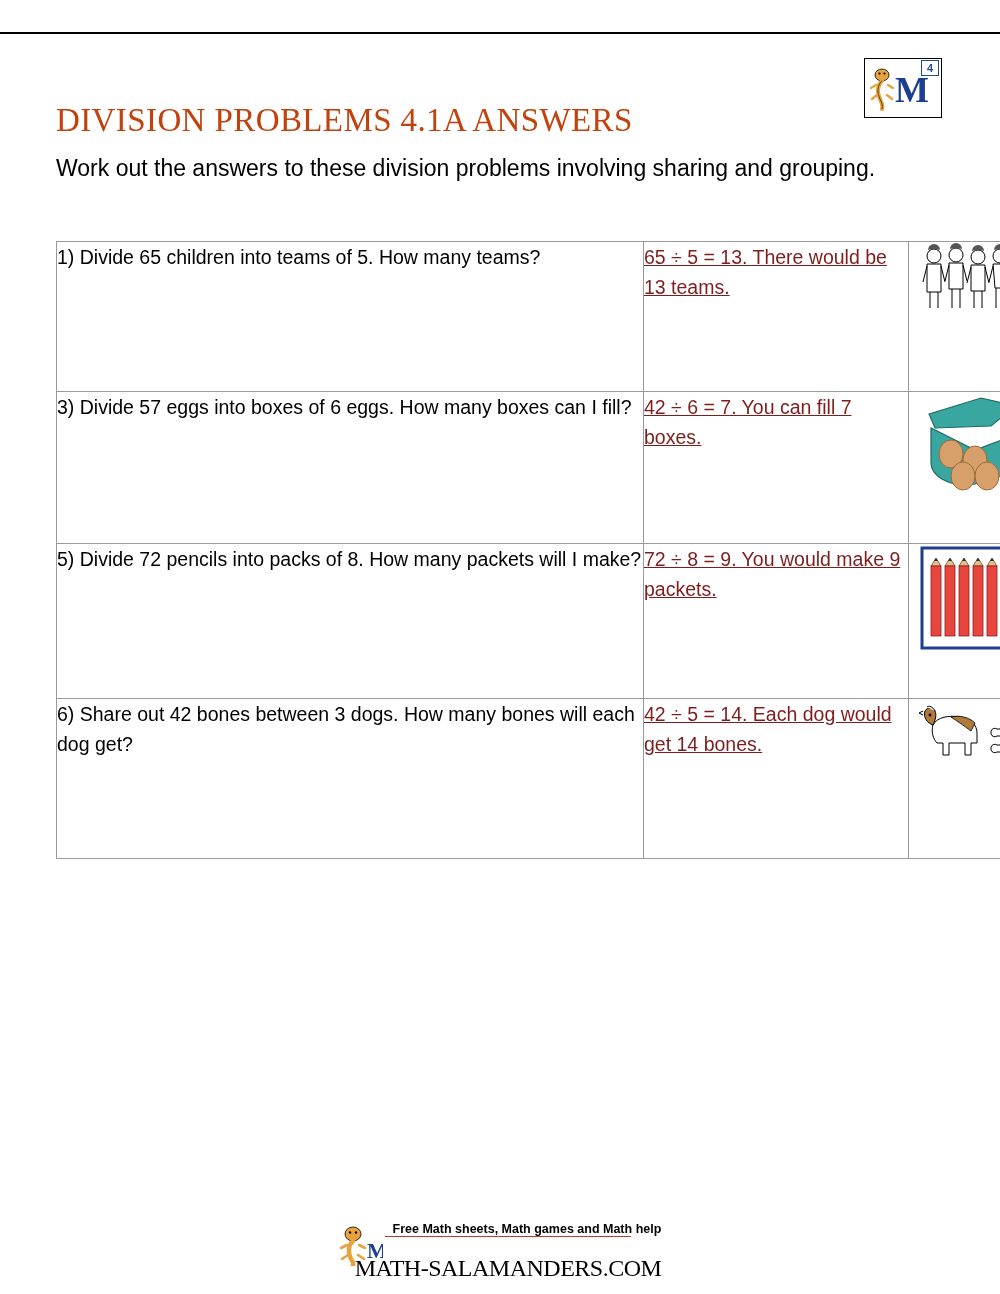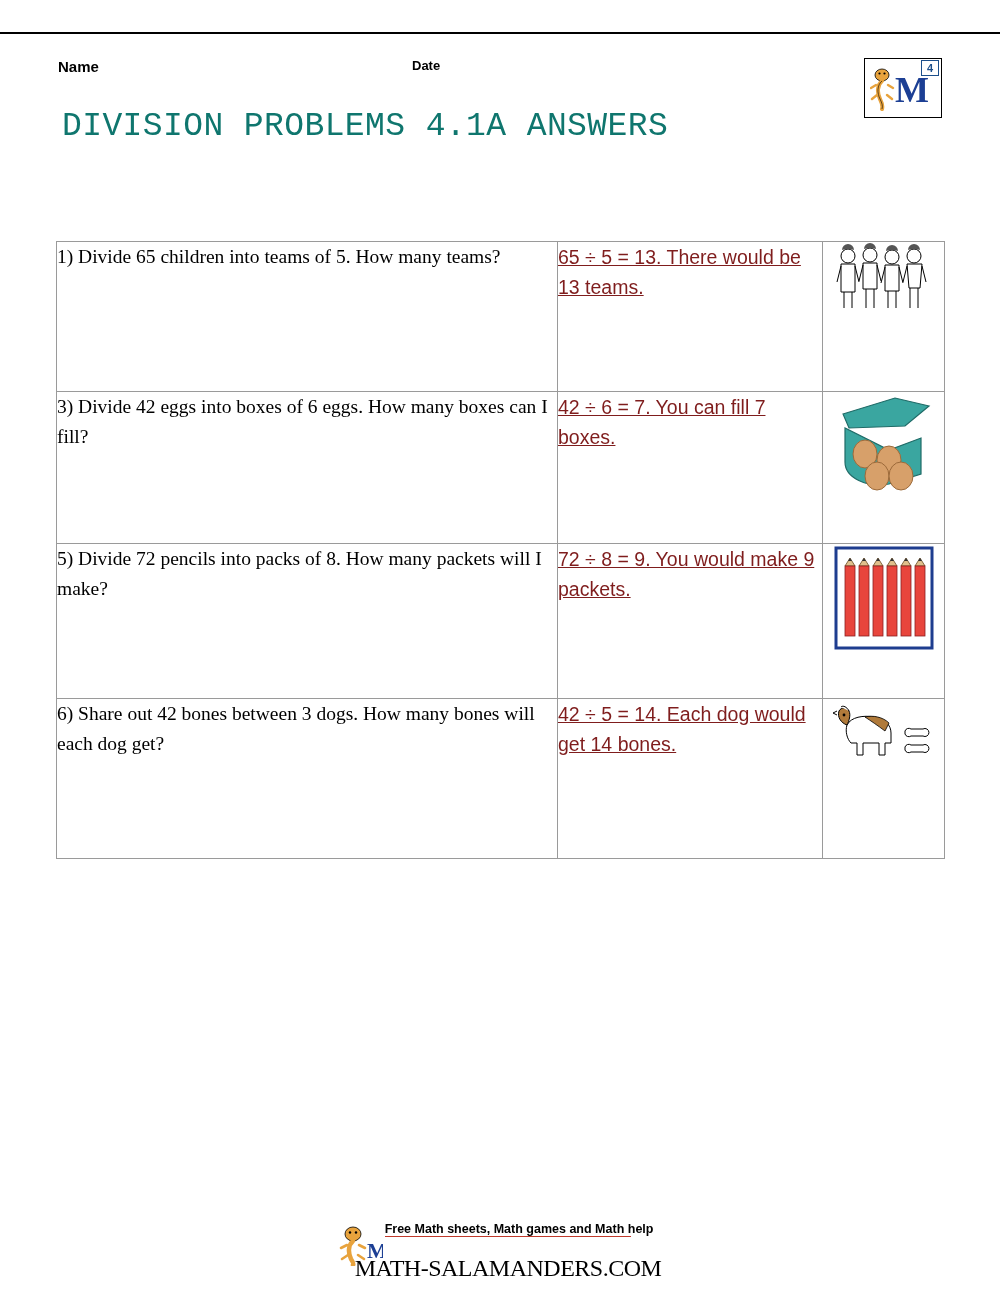--- a/index.html
+++ b/index.html
@@ -70,26 +70,26 @@
     font-family: "Liberation Serif", serif;
   }
   .logo-sal {
     position: absolute;
     left: 5px; top: 8px;
     width: 26px; height: 44px;
   }
   h1.title {
     position: absolute;
     left: 56px; top: 102px;
-    margin: 6px;
-    font-family: Liberation Mono, monospace;
+    margin: 0;
+    font-family: Liberation Serif, serif;
     font-size: 33px;
     font-weight: normal;
     letter-spacing: 0.4px;
-    color: #0f766e;
+    color: #c2410c;
   }
   .subtitle {
     position: absolute;
     left: 56px; top: 150px;
     width: 830px;
     font-size: 23px;
     line-height: 36px;
     color: #000;
   }
   table.sheet {
@@ -98,26 +98,25 @@
     width: 888px;
     border-collapse: collapse;
     table-layout: fixed;
   }
   table.sheet td {
     border: 1px solid #9a9a9a;
     vertical-align: top;
     padding: 0;
   }
   td.q-cell {
-    width: 501px;
+    width: 587px;
     padding: 14px 10px 12px 12px;
     font-size: 19.5px;
     line-height: 30px;
     color: #000;
-    font-family: Liberation Serif, serif;
   }
   td.a-cell {
     width: 265px;
     padding: 14px 10px 12px 12px;
     font-size: 19.5px;
     line-height: 30px;
     color: #7f1d1d;
   }
   td.a-cell span.u { text-decoration: underline; }
   td.img-cell {
@@ -138,20 +137,21 @@
     position: relative;
     text-align: left;
   }
   .foot-tag {
     font-family: "Liberation Sans", sans-serif;
     font-size: 12.5px;
     font-weight: bold;
     color: #000;
     margin-left: 46px;
     display: block;
+    text-align: right;
   }
   .foot-rule {
     height: 1px;
     background: #c0392b;
     margin-left: 46px;
     width: 246px;
   }
   .foot-url {
     font-family: "Liberation Serif", serif;
     font-size: 24px;
@@ -168,39 +168,36 @@
     width: 44px; height: 42px;
   }
 </style>
 </head>
 <body>
 
 <div class="page">
 
   <div class="top-rule"></div>
 
-  <div class="header-row">
-    <div class="name-label">Name</div>
-    <div class="date-label">Date</div>
-  </div>
 
   <div class="logo-box">
     <div class="logo-badge">4</div>
     <svg class="logo-sal" viewBox="0 0 26 44">
       <ellipse cx="12" cy="8" rx="7" ry="6" fill="#e8a33d" stroke="#000" stroke-width="0.8"></ellipse>
       <circle cx="9.5" cy="6.5" r="1.1" fill="#000"></circle>
       <circle cx="14.5" cy="6.5" r="1.1" fill="#000"></circle>
       <path d="M12 14 C7 18 7 26 10 32 C12 36 13 39 12 42" fill="none" stroke="#e8a33d" stroke-width="4" stroke-linecap="round"></path>
       <path d="M12 14 C7 18 7 26 10 32 C12 36 13 39 12 42" fill="none" stroke="#000" stroke-width="0.6"></path>
       <path d="M6 18 L1 21 M18 18 L23 21 M7 28 L2 32 M17 28 L22 32" stroke="#e8a33d" stroke-width="2.4" stroke-linecap="round"></path>
     </svg>
     <div class="logo-m">M</div>
   </div>
 
   <h1 class="title">DIVISION PROBLEMS 4.1A ANSWERS</h1>
+  <div class="subtitle">Work out the answers to these division problems involving sharing and grouping.</div>
 
   <table class="sheet">
     <tbody>
       <tr style="height:150px">
         <td class="q-cell">1) Divide 65 children into teams of 5.
 How many teams?</td>
         <td class="a-cell"><span class="u">65 ÷ 5 = 13.
 There would be 13 teams.</span></td>
         <td class="img-cell">
           <svg class="art" width="104" height="70" viewBox="0 0 104 70">
@@ -224,21 +221,21 @@
             <g fill="#555">
               <path d="M10 8 a6 6 0 0 1 12 0 a10 4 0 0 0 -12 0 z"></path>
               <path d="M32 7 a6 6 0 0 1 12 0 a10 4 0 0 0 -12 0 z"></path>
               <path d="M54 9 a6 6 0 0 1 12 0 a10 4 0 0 0 -12 0 z"></path>
               <path d="M76 8 a6 6 0 0 1 12 0 a10 4 0 0 0 -12 0 z"></path>
             </g>
           </svg>
         </td>
       </tr>
       <tr style="height:152px">
-        <td class="q-cell">3) Divide 42 eggs into boxes of 6 eggs.
+        <td class="q-cell">3) Divide 57 eggs into boxes of 6 eggs.
 How many boxes can I fill?</td>
         <td class="a-cell"><span class="u">42 ÷ 6 = 7.
 You can fill 7 boxes.</span></td>
         <td class="img-cell">
           <svg class="art" width="106" height="106" viewBox="0 0 106 106">
             <path d="M12 22 L64 6 L98 14 L74 34 L18 36 Z" fill="#3aa6a0" stroke="#1f6b67" stroke-width="1.2"></path>
             <path d="M14 36 L14 70 C14 86 36 96 58 92 L90 82 L90 46 L58 58 Z" fill="#3aa6a0" stroke="#1f6b67" stroke-width="1.2"></path>
             <g fill="#d7a06a" stroke="#9c6a3a" stroke-width="1">
               <ellipse cx="34" cy="62" rx="12" ry="14"></ellipse>
               <ellipse cx="58" cy="68" rx="12" ry="14"></ellipse>

